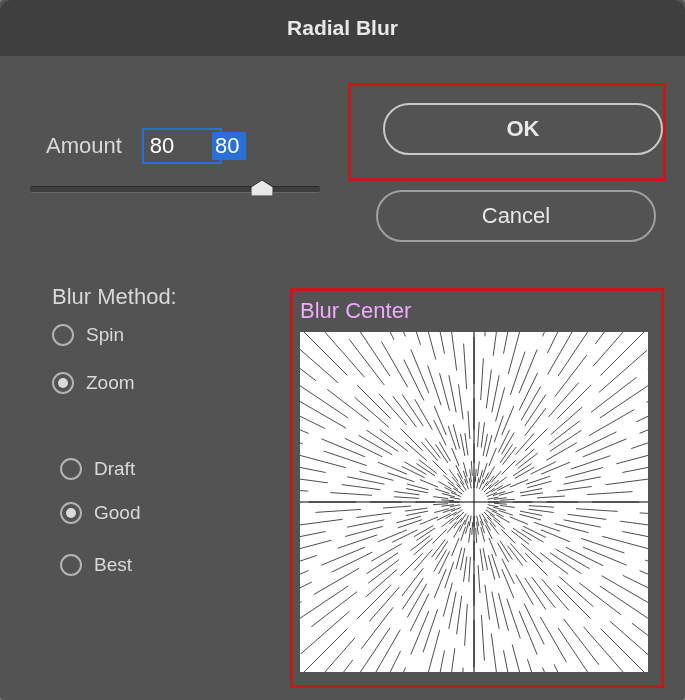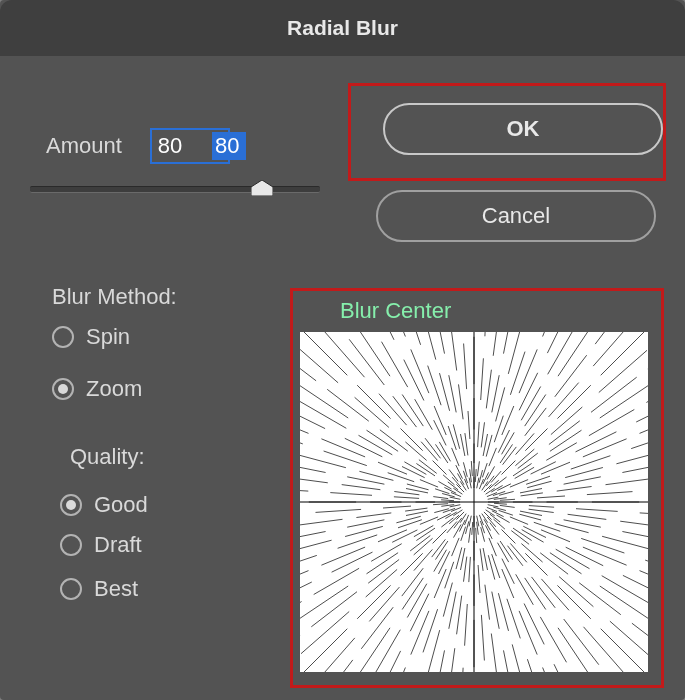--- a/index.html
+++ b/index.html
@@ -21,21 +21,21 @@
     align-items:center;
     justify-content:center;
     border-top-left-radius:12px;
     border-top-right-radius:12px;
   }
 
   
   .amount-row{
     display:flex;
     align-items:center;
-    gap:28px;
+    gap:20px;
     position:absolute;
     left:46px;top:128px;
   }
   .amount-label{color:#d9d9d9;font-size:22px;}
   .amount-input{
     width:80px;height:36px;
     background:#535353;
     border:2px solid #2a6fd6;
     color:#fff;
     font-size:22px;
@@ -86,35 +86,35 @@
   .hl-ok{
     position:absolute;left:348px;top:83px;width:312px;height:92px;border:3px solid #c21a1a;
   }
   .hl-center{
     position:absolute;left:290px;top:288px;width:368px;height:394px;border:3px solid #c21a1a;
   }
 
   
   .section-title{color:#d9d9d9;font-size:22px;}
   .radio-row{
-    display:flex;align-items:center;gap:12px;color:#d9d9d9;font-size:22px;
+    display:flex;align-items:center;gap:12px;color:#d9d9d9;font-size:19px;
     margin-top:14px;cursor:pointer;
   }
   .radio{
     width:22px;height:22px;border-radius:50%;border:2px solid #b3b3b3;box-sizing:border-box;
     display:flex;align-items:center;justify-content:center;background:#535353;
     flex-shrink:0;
   }
   .radio.sel::after{content:"";width:10px;height:10px;border-radius:50%;background:#d9d9d9;display:block;}
   .method-block{position:absolute;left:52px;top:262px;margin-top:22px;}
   .quality-block{position:absolute;left:60px;top:444px;}
   .quality-block .section-title{margin-left:10px;}
 
   
-  .center-label{position:absolute;left:300px;top:298px;color:#86efac;font-size:22px;margin-left:40px;}
+  .center-label{position:absolute;left:300px;top:298px;color:#f0abfc;font-size:22px;}
   .center-canvas{
     position:absolute;left:300px;top:332px;width:348px;height:340px;background:#fff;
     cursor:crosshair;
   }
   .center-canvas svg{width:100%;height:100%;display:block;}
 </style>
 </head>
 <body>
 
 <div class="window">
@@ -148,30 +148,29 @@
       <span id="rm0" class="radio"></span>
       <span>Spin</span>
     </div>
     <div class="radio-row" style="margin-top:26px;">
       <span id="rm1" class="radio sel"></span>
       <span>Zoom</span>
     </div>
   </div>
 
   <div class="quality-block">
-    <div class="section-title">Quality:</div>
+    <div class="radio-row">
+      <span id="rq0" class="radio"></span>
+      <span>Draft</span>
+    </div>
     <div class="radio-row" style="margin-top:22px;">
       <span id="rq1" class="radio sel"></span>
       <span>Good</span>
     </div>
-    <div class="radio-row">
-      <span id="rq0" class="radio"></span>
-      <span>Draft</span>
-    </div>
-    <div class="radio-row" style="margin-top:18px;">
+    <div class="radio-row" style="margin-top:30px;">
       <span id="rq2" class="radio"></span>
       <span>Best</span>
     </div>
   </div>
 
   <div class="hl-center"></div>
   <div class="center-label">Blur Center</div>
   <div class="center-canvas">
     <svg id="zoom-svg" viewBox="0 0 348 340" preserveAspectRatio="none">
         <path d="M 174 0 V 340 M 0 170 H 348" stroke="#000" stroke-width="1"></path>

